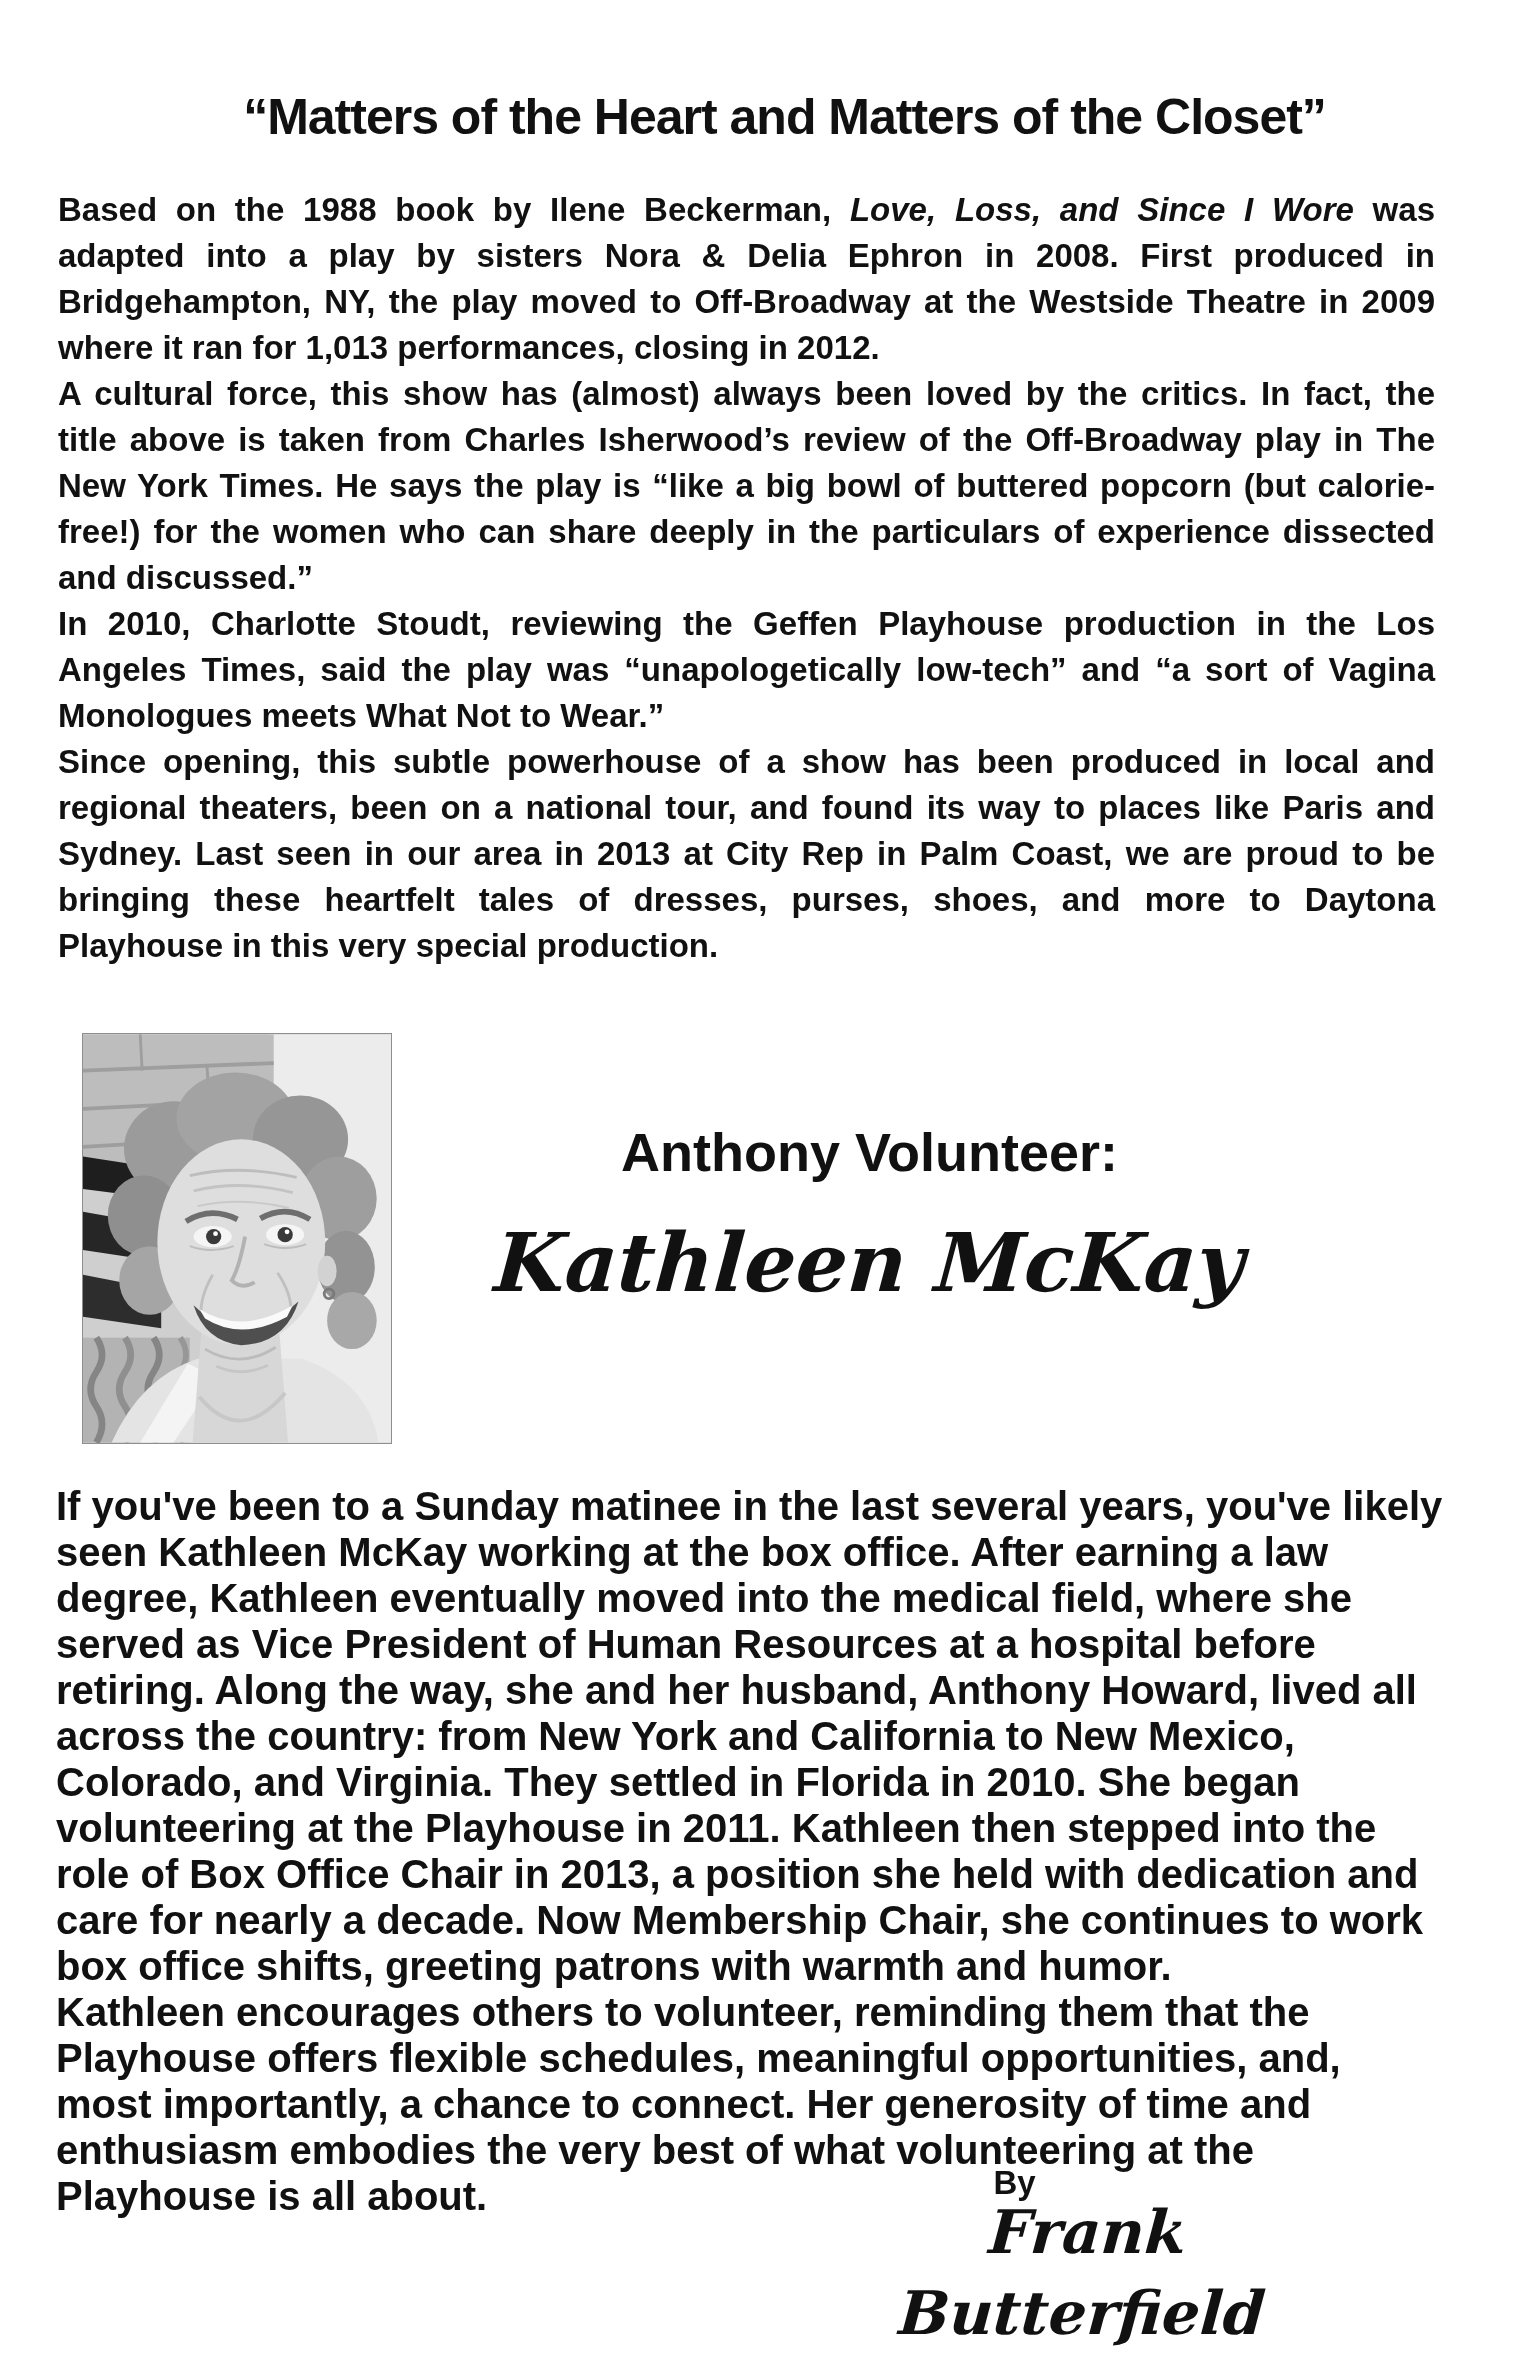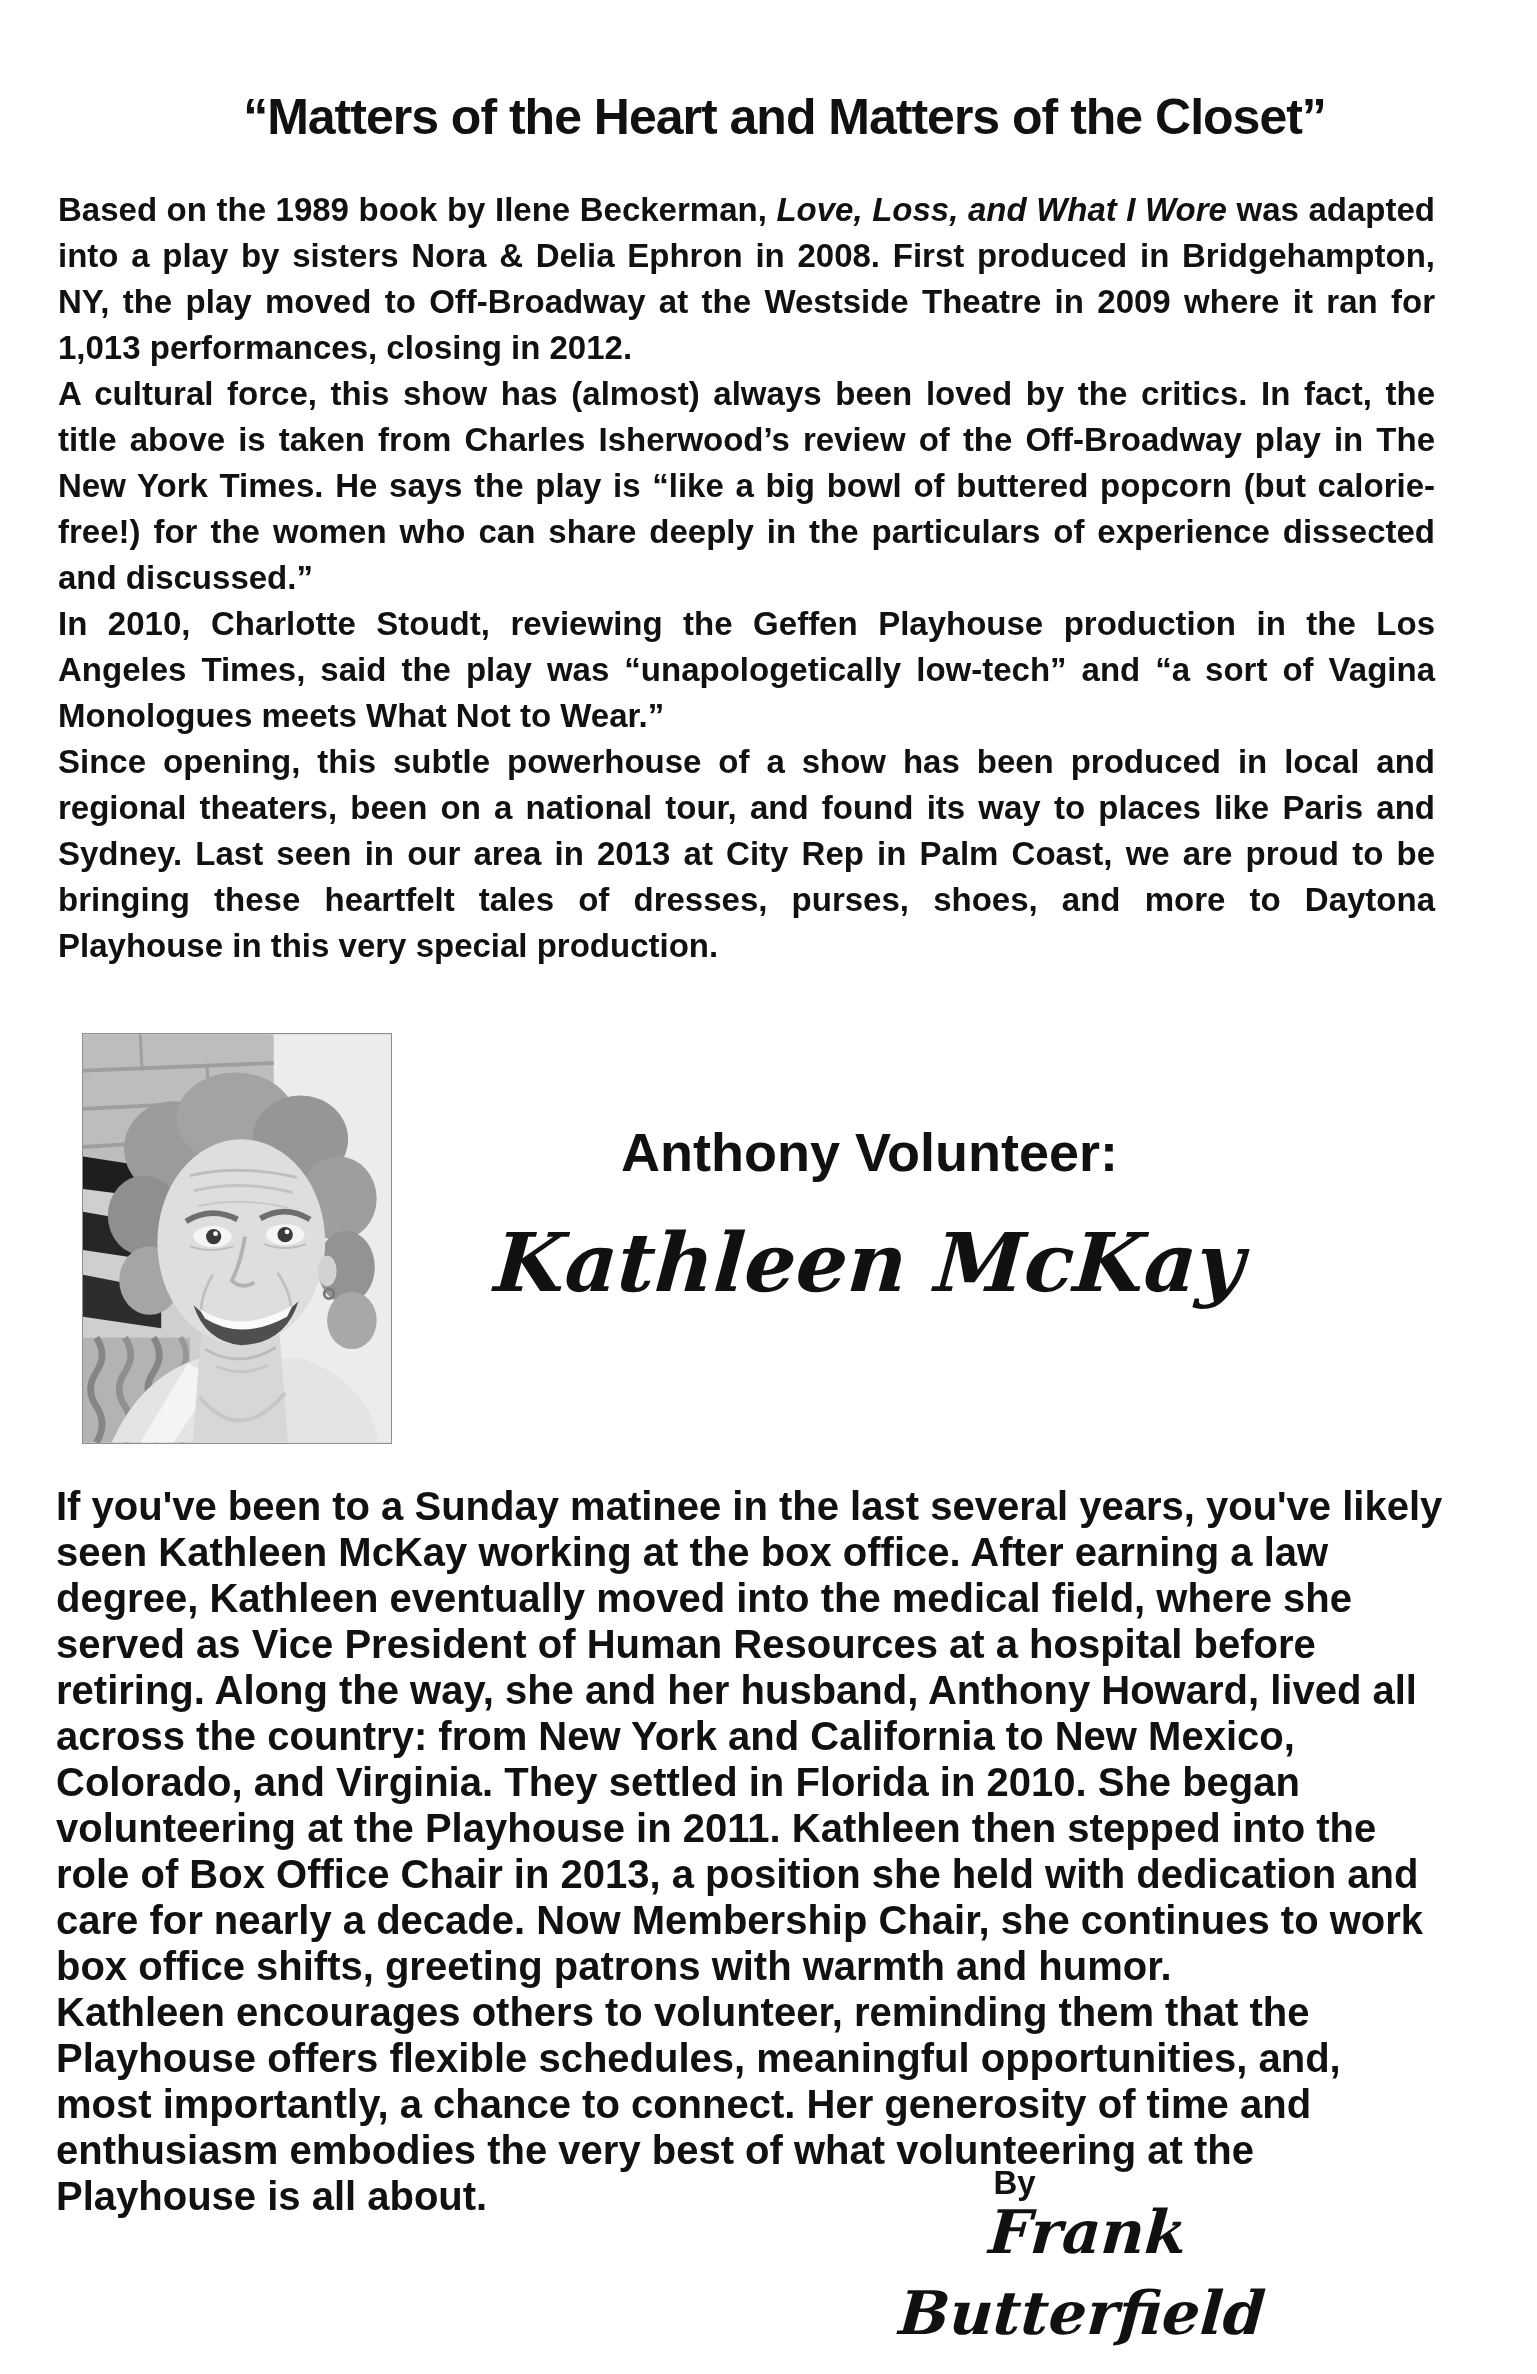--- a/index.html
+++ b/index.html
@@ -69,21 +69,21 @@
   }
 </style>
 </head>
 <body>
 
 <div class="page">
 
   <h1 class="title">“Matters of the Heart and Matters of the Closet”</h1>
 
   <div class="intro">
-    <p><span>Based on the 1989 book by Ilene Beckerman, </span><span class="it">Love, Loss, and What I Wore</span><span> was adapted into a play by sisters Nora &amp; Delia Ephron in 2008. First produced in Bridgehampton, NY, the play moved to Off-Broadway at the Westside Theatre in 2009 where it ran for 1,013 performances, closing in 2012.</span></p>
+    <p><span>Based on the 1988 book by Ilene Beckerman, </span><span class="it">Love, Loss, and Since I Wore</span><span> was adapted into a play by sisters Nora &amp; Delia Ephron in 2008. First produced in Bridgehampton, NY, the play moved to Off-Broadway at the Westside Theatre in 2009 where it ran for 1,013 performances, closing in 2012.</span></p>
     <p>A cultural force, this show has (almost) always been loved by the critics. In fact, the title above is taken from Charles Isherwood’s review of the Off-Broadway play in The New York Times. He says the play is “like a big bowl of buttered popcorn (but calorie-free!) for the women who can share deeply in the particulars of experience dissected and discussed.”</p>
     <p>In 2010, Charlotte Stoudt, reviewing the Geffen Playhouse production in the Los Angeles Times, said the play was “unapologetically low-tech” and “a sort of Vagina Monologues meets What Not to Wear.”</p>
     <p>Since opening, this subtle powerhouse of a show has been produced in local and regional theaters, been on a national tour, and found its way to places like Paris and Sydney. Last seen in our area in 2013 at City Rep in Palm Coast, we are proud to be bringing these heartfelt tales of dresses, purses, shoes, and more to Daytona Playhouse in this very special production.</p>
   </div>
 
   <div class="photo-frame">
 
     <svg viewBox="0 0 323 428" aria-hidden="true">
       <rect x="0" y="0" width="323" height="428" fill="#cfcfcf"></rect>
       <rect x="195" y="0" width="128" height="428" fill="#ececec"></rect>

